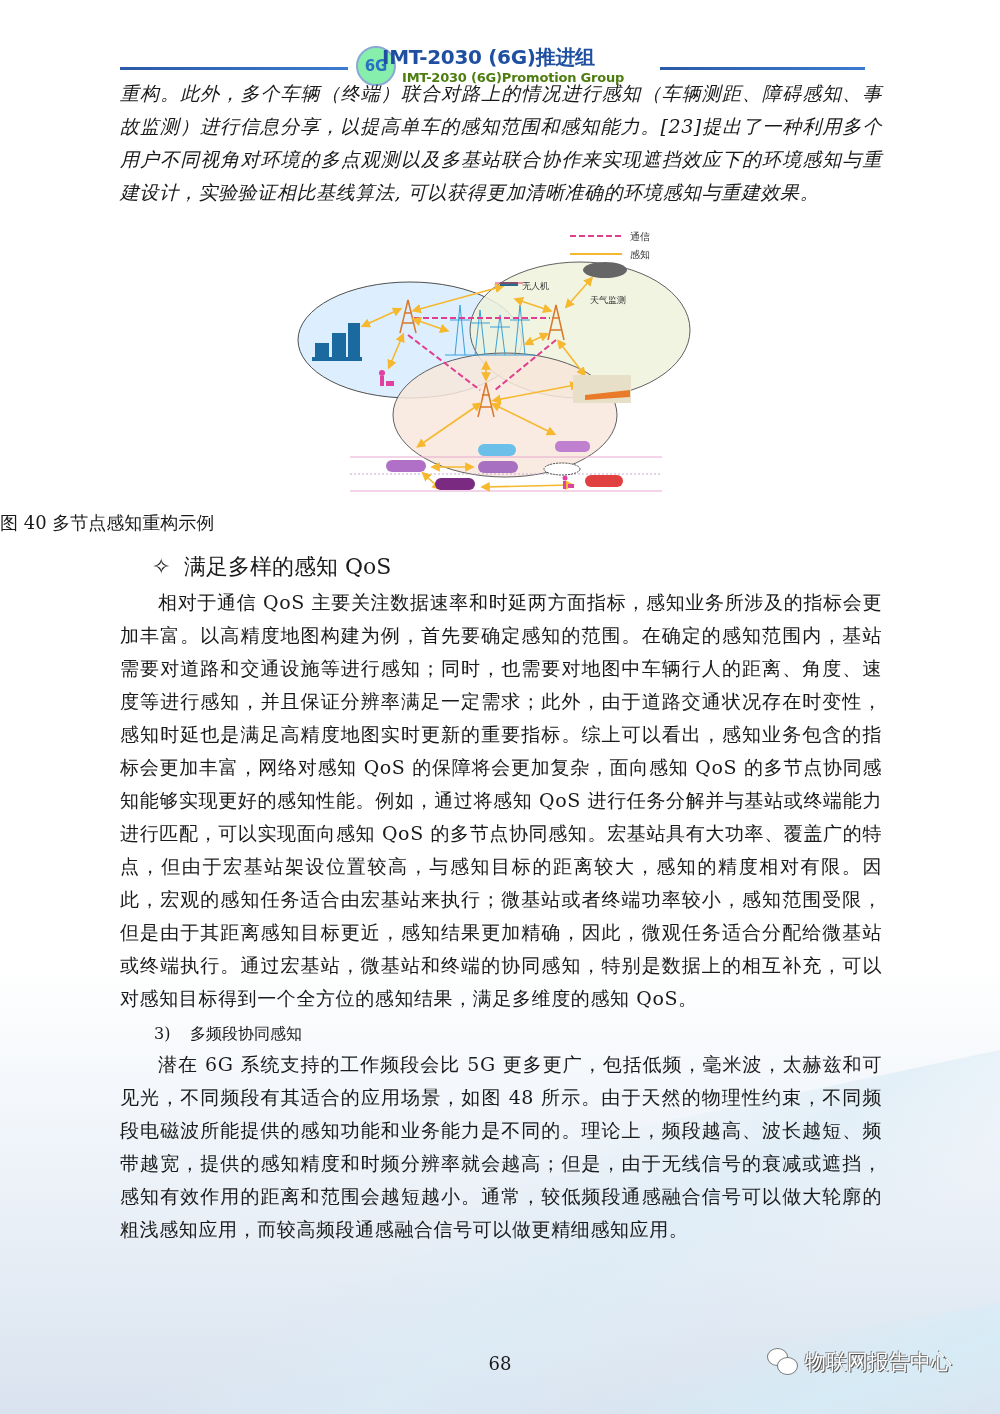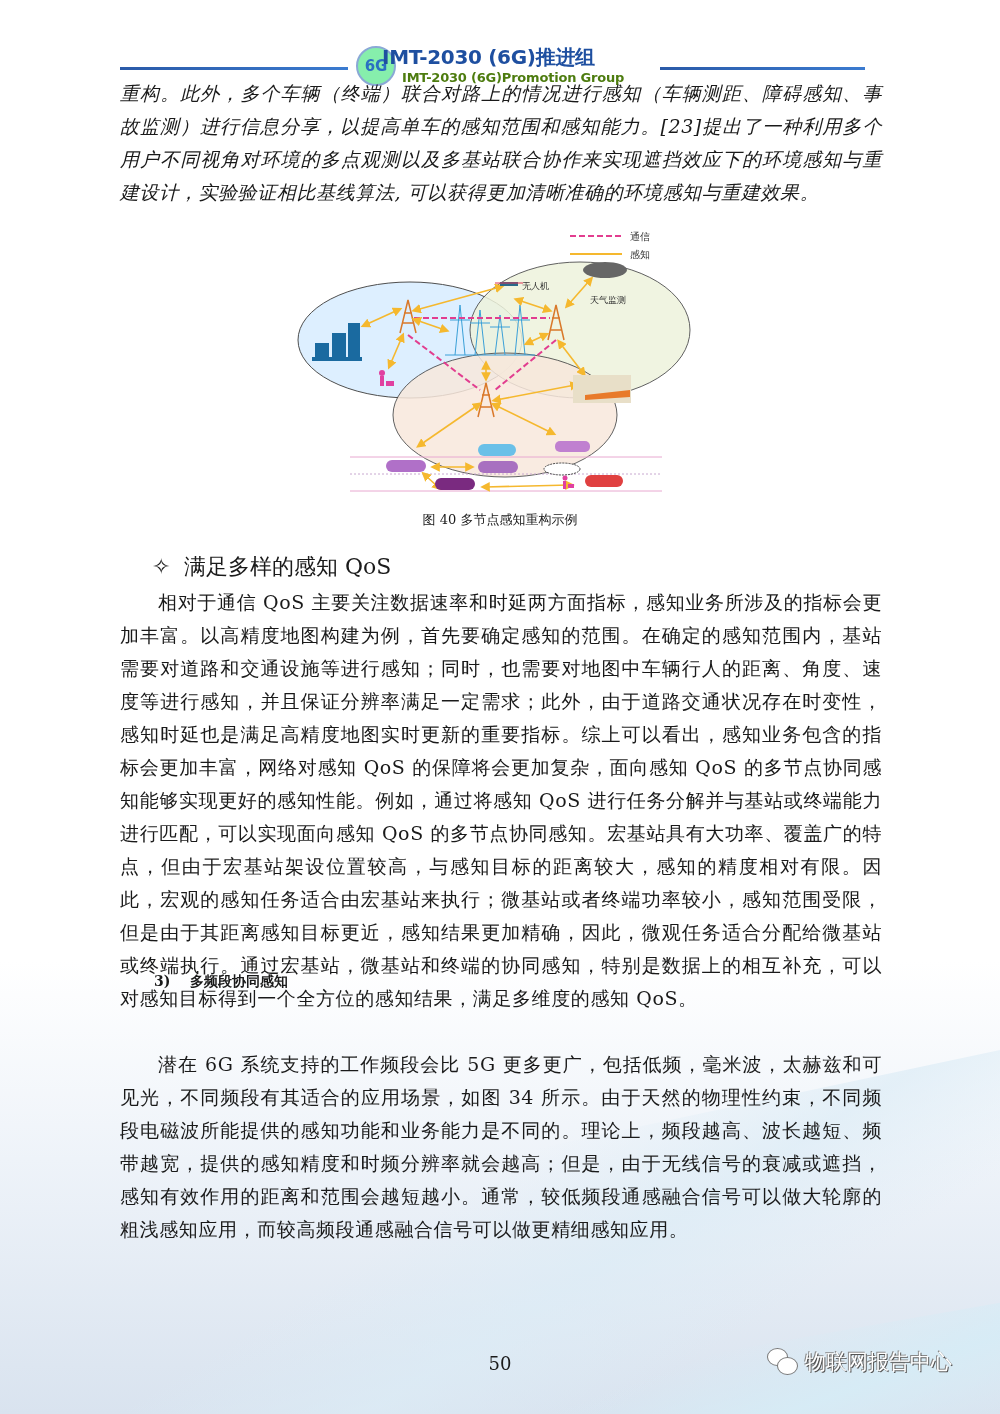--- a/index.html
+++ b/index.html
@@ -38,24 +38,24 @@
       position: absolute; left: 402px; top: 26px; font-family: "DejaVu Sans", sans-serif;
       color: #4d7c0f; font-weight: bold; font-size: 13px; line-height: 15px; letter-spacing: -0.2px;
     }
     
     .para {
       position: absolute; left: 120px; width: 762px;
       font-size: 19px; line-height: 33px; text-align: justify; text-align-last: left;
       letter-spacing: 0.6px;
     }
     .indent { text-indent: 38px; }
-    .caption { position: absolute; top: 511px; left: 0; width: 1000px; text-align: center; font-size: 13px; }
+    .caption { position: absolute; top: 511px; left: 0; width: 1000px; font-size: 18px; }
     .bullet { position: absolute; top: 552px; left: 152px; font-size: 22px; }
     .bullet .glyph { display: inline-block; width: 32px; font-family: "DejaVu Sans", sans-serif; }
-    .subhead { position: absolute; top: 973px; left: 154px; font-size: 14px; font-weight: bold; }
+    .subhead { position: absolute; top: 1024px; left: 154px; font-size: 16px; font-weight: normal; }
     .subhead .num { display: inline-block; width: 36px; }
     .page-num { position: absolute; top: 1353px; left: 0; width: 1000px; text-align: center; font-size: 18px; }
     .watermark {
       position: absolute; top: 1348px; left: 767px; font-family: Liberation Mono, monospace;
       font-size: 21px; color: #fff; text-shadow: 1px 1px 0 #555, -1px -1px 0 #888; display: flex; align-items: center;
     }
     .wechat { width: 30px; height: 28px; position: relative; margin-right: 8px; }
     .bub1 { position: absolute; left: 0; top: 0; width: 19px; height: 16px; background: #fff; border: 1px solid #777; border-radius: 50%; }
     .bub2 { position: absolute; left: 10px; top: 9px; width: 19px; height: 16px; background: #fff; border: 1px solid #777; border-radius: 50%; }
     
@@ -185,23 +185,23 @@
 <div class="bullet">
   <span class="glyph">✧</span><span>满足多样的感知 QoS</span>
 </div>
 
 <p class="para indent" style="top:586px; margin:0;">相对于通信 QoS 主要关注数据速率和时延两方面指标，感知业务所涉及的指标会更加丰富。以高精度地图构建为例，首先要确定感知的范围。在确定的感知范围内，基站需要对道路和交通设施等进行感知；同时，也需要对地图中车辆行人的距离、角度、速度等进行感知，并且保证分辨率满足一定需求；此外，由于道路交通状况存在时变性，感知时延也是满足高精度地图实时更新的重要指标。综上可以看出，感知业务包含的指标会更加丰富，网络对感知 QoS 的保障将会更加复杂，面向感知 QoS 的多节点协同感知能够实现更好的感知性能。例如，通过将感知 QoS 进行任务分解并与基站或终端能力进行匹配，可以实现面向感知 QoS 的多节点协同感知。宏基站具有大功率、覆盖广的特点，但由于宏基站架设位置较高，与感知目标的距离较大，感知的精度相对有限。因此，宏观的感知任务适合由宏基站来执行；微基站或者终端功率较小，感知范围受限，但是由于其距离感知目标更近，感知结果更加精确，因此，微观任务适合分配给微基站或终端执行。通过宏基站，微基站和终端的协同感知，特别是数据上的相互补充，可以对感知目标得到一个全方位的感知结果，满足多维度的感知 QoS。</p>
 
 <div class="subhead">
   <span class="num">3)</span><span>多频段协同感知</span>
 </div>
 
-<p class="para indent" style="top:1048px; margin:0;">潜在 6G 系统支持的工作频段会比 5G 更多更广，包括低频，毫米波，太赫兹和可见光，不同频段有其适合的应用场景，如图 34 所示。由于天然的物理性约束，不同频段电磁波所能提供的感知功能和业务能力是不同的。理论上，频段越高、波长越短、频带越宽，提供的感知精度和时频分辨率就会越高；但是，由于无线信号的衰减或遮挡，感知有效作用的距离和范围会越短越小。通常，较低频段通感融合信号可以做大轮廓的粗浅感知应用，而较高频段通感融合信号可以做更精细感知应用。</p>
-
-<div class="page-num">50</div>
+<p class="para indent" style="top:1048px; margin:0;">潜在 6G 系统支持的工作频段会比 5G 更多更广，包括低频，毫米波，太赫兹和可见光，不同频段有其适合的应用场景，如图 48 所示。由于天然的物理性约束，不同频段电磁波所能提供的感知功能和业务能力是不同的。理论上，频段越高、波长越短、频带越宽，提供的感知精度和时频分辨率就会越高；但是，由于无线信号的衰减或遮挡，感知有效作用的距离和范围会越短越小。通常，较低频段通感融合信号可以做大轮廓的粗浅感知应用，而较高频段通感融合信号可以做更精细感知应用。</p>
+
+<div class="page-num">68</div>
 
 <div class="watermark">
   <div class="wechat">
       <div class="bub1"></div>
       <div class="bub2"></div>
     </div>
   <span>物联网报告中心</span>
 </div>
 
 </body></html>

